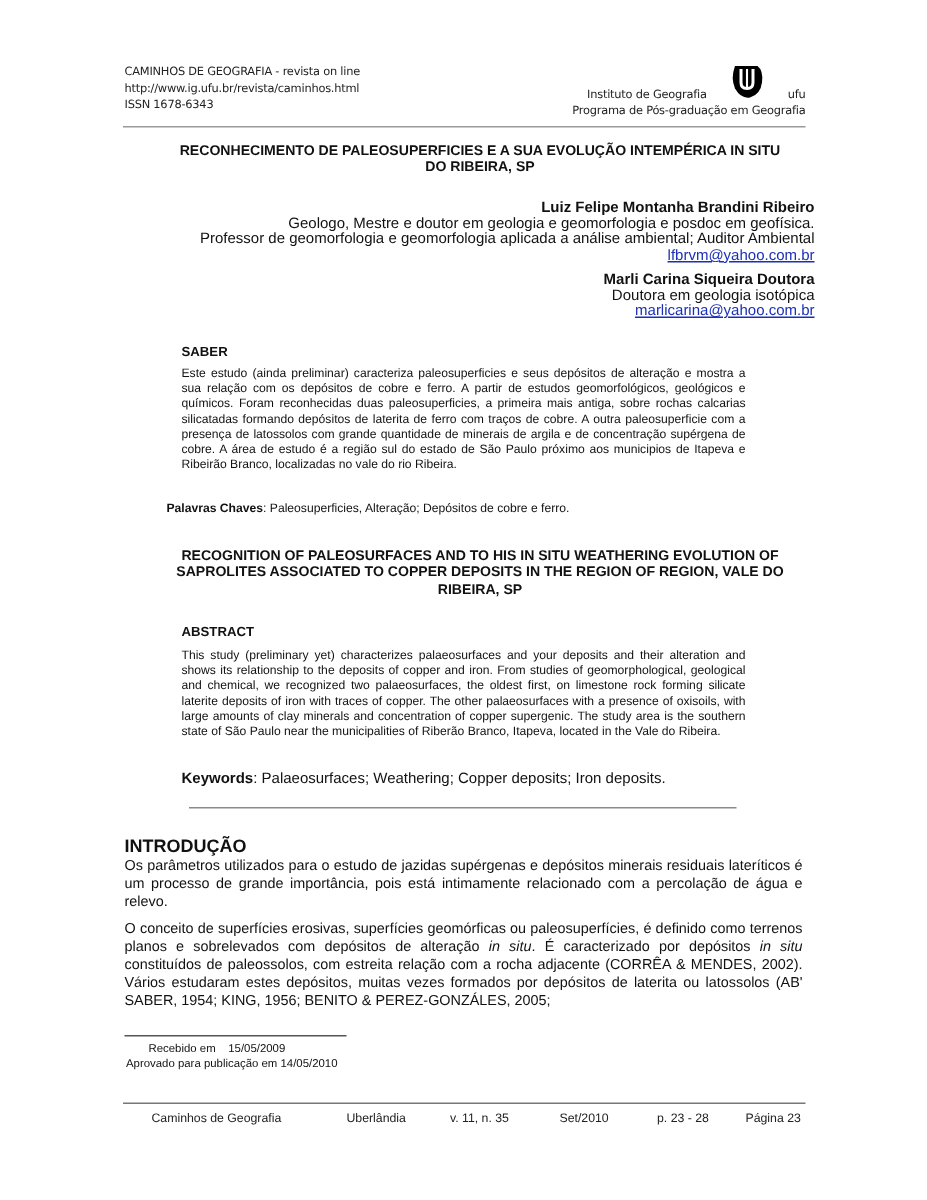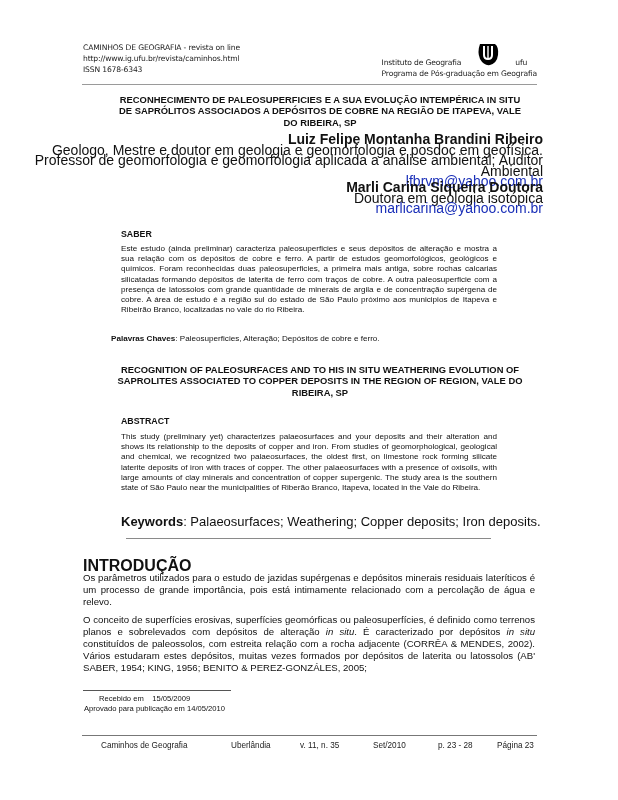--- a/index.html
+++ b/index.html
@@ -1,36 +1,36 @@
 <!DOCTYPE html>
 <html><head>
 <meta charset="utf-8">
 <style>
   html, body { margin: 0; padding: 0; background: #ffffff; }
   body { width: 618px; height: 800px; position: relative; overflow: hidden; color: #111; font-family: "Liberation Sans", sans-serif; }
   .abs { position: absolute; }
   .hdr-left { left: 83px; top: 42px; font-size: 7.6px; line-height: 11px; color: #222; font-family: "DejaVu Sans", sans-serif; letter-spacing: -0.15px; }
   .hdr-right { right: 81px; top: 44px; text-align: right; font-size: 7.6px; line-height: 11px; color: #222; font-family: "DejaVu Sans", sans-serif; letter-spacing: -0.15px; }
-  .hdr-right .row1 { display: flex; align-items: flex-end; gap: 16px; }
+  .hdr-right .row1 { display: flex; justify-content: flex-end; align-items: flex-end; gap: 16px; }
   .logo { width: 22px; height: 24px; position: relative; top: -2px; }
   .hdr-rule { left: 82px; top: 84px; width: 455px; height: 1px; background: #9a9a9a; }
   .title { left: 80px; width: 480px; text-align: center; font-weight: bold; font-size: 9.4px; line-height: 11.3px; }
-  .author-block { right: 75px; text-align: right; font-size: 14px; line-height: 10.6px; }
+  .author-block { right: 75px; text-align: right; font-size: 10px; line-height: 10.6px; }
   .author-name { font-weight: bold; }
-  .email { color: #1a2fb8; }
+  .email { color: #1a2fb8; text-decoration: underline; }
   .section-head { font-weight: bold; font-size: 8.8px; }
   .abs-text { left: 121px; width: 376px; font-size: 8.1px; line-height: 10.2px; text-align: justify; }
   .kw { font-size: 8.1px; }
   .body-text { left: 83px; width: 452px; font-size: 9.6px; line-height: 12px; text-align: justify; }
   .sep-line { left: 126px; top: 538px; width: 365px; height: 1px; background: #8a8a8a; }
   .fn-rule { left: 83px; top: 690px; width: 148px; height: 1px; background: #555; }
   .fn { left: 84px; top: 694px; font-size: 7.6px; line-height: 9.6px; }
   .ftr-rule { left: 82px; top: 735px; width: 455px; height: 1px; background: #777; }
   .ftr { top: 741px; font-size: 8.2px; color: #222; }
-  .introhead { left: 83px; top: 557px; font-weight: bold; font-size: 16px; }
+  .introhead { left: 83px; top: 557px; font-weight: bold; font-size: 12px; }
 </style>
 </head>
 <body>
 
 <div class="abs hdr-left">
   <div>CAMINHOS DE GEOGRAFIA - revista on line</div>
   <div>http://www.ig.ufu.br/revista/caminhos.html</div>
   <div>ISSN 1678-6343</div>
 </div>
 
@@ -43,21 +43,20 @@
       <rect x="10.3" y="4" width="1.4" height="12" fill="#fff"></rect>
     </svg>
     <span>ufu</span>
   </div>
   <div>Programa de Pós-graduação em Geografia</div>
 </div>
 <div class="abs hdr-rule"></div>
 
 <div class="abs title" style="top:94px;">
   <div>RECONHECIMENTO DE PALEOSUPERFICIES E A SUA EVOLUÇÃO INTEMPÉRICA IN SITU</div>
-  <div>DE SAPRÓLITOS ASSOCIADOS A DEPÓSITOS DE COBRE NA REGIÃO DE ITAPEVA, VALE</div>
   <div>DO RIBEIRA, SP</div>
 </div>
 
 <div class="abs author-block" style="top:134px;">
   <div class="author-name">Luiz Felipe Montanha Brandini Ribeiro</div>
   <div>Geologo, Mestre e doutor em geologia e geomorfologia e posdoc em geofísica.</div>
   <div>Professor de geomorfologia e geomorfologia aplicada a análise ambiental; Auditor Ambiental</div>
   <div class="email">lfbrvm@yahoo.com.br</div>
 </div>
 
@@ -74,21 +73,21 @@
 </div>
 
 <div class="abs title" style="top:364px;">
   <div>RECOGNITION OF PALEOSURFACES AND TO HIS IN SITU WEATHERING EVOLUTION OF</div>
   <div>SAPROLITES ASSOCIATED TO COPPER DEPOSITS IN THE REGION OF REGION, VALE DO</div>
   <div>RIBEIRA, SP</div>
 </div>
 
 <div class="abs section-head" style="left:121px; top:416px;">ABSTRACT</div>
 <div class="abs abs-text" style="top:432px;">This study (preliminary yet) characterizes palaeosurfaces and your deposits and their alteration and shows its relationship to the deposits of copper and iron. From studies of geomorphological, geological and chemical, we recognized two palaeosurfaces, the oldest first, on limestone rock forming silicate laterite deposits of iron with traces of copper. The other palaeosurfaces with a presence of oxisoils, with large amounts of clay minerals and concentration of copper supergenic. The study area is the southern state of São Paulo near the municipalities of Riberão Branco, Itapeva, located in the Vale do Ribeira.</div>
-<div class="abs kw" style="left:121px; top:514px; font-size:13px;">
+<div class="abs kw" style="left:121px; top:514px; font-size:10px;">
   <b>Keywords</b><span>: Palaeosurfaces; Weathering; Copper deposits; Iron deposits.</span>
 </div>
 <div class="abs sep-line"></div>
 
 <div class="abs introhead">INTRODUÇÃO</div>
 <div class="abs body-text" style="top:572px;">Os parâmetros utilizados para o estudo de jazidas supérgenas e depósitos minerais residuais lateríticos é um processo de grande importância, pois está intimamente relacionado com a percolação de água e relevo.</div>
 <div class="abs body-text" style="top:614px;"><span>O conceito de superfícies erosivas, superfícies geomórficas ou paleosuperfícies, é definido como terrenos planos e sobrelevados com depósitos de alteração </span><i>in situ</i><span>. É caracterizado por depósitos </span><i>in situ</i><span> constituídos de paleossolos, com estreita relação com a rocha adjacente (CORRÊA &amp; MENDES, 2002). Vários estudaram estes depósitos, muitas vezes formados por depósitos de laterita ou latossolos (AB' SABER, 1954; KING, 1956; BENITO &amp; PEREZ-GONZÁLES, 2005;</span></div>
 
 <div class="abs fn-rule"></div>
 <div class="abs fn">

